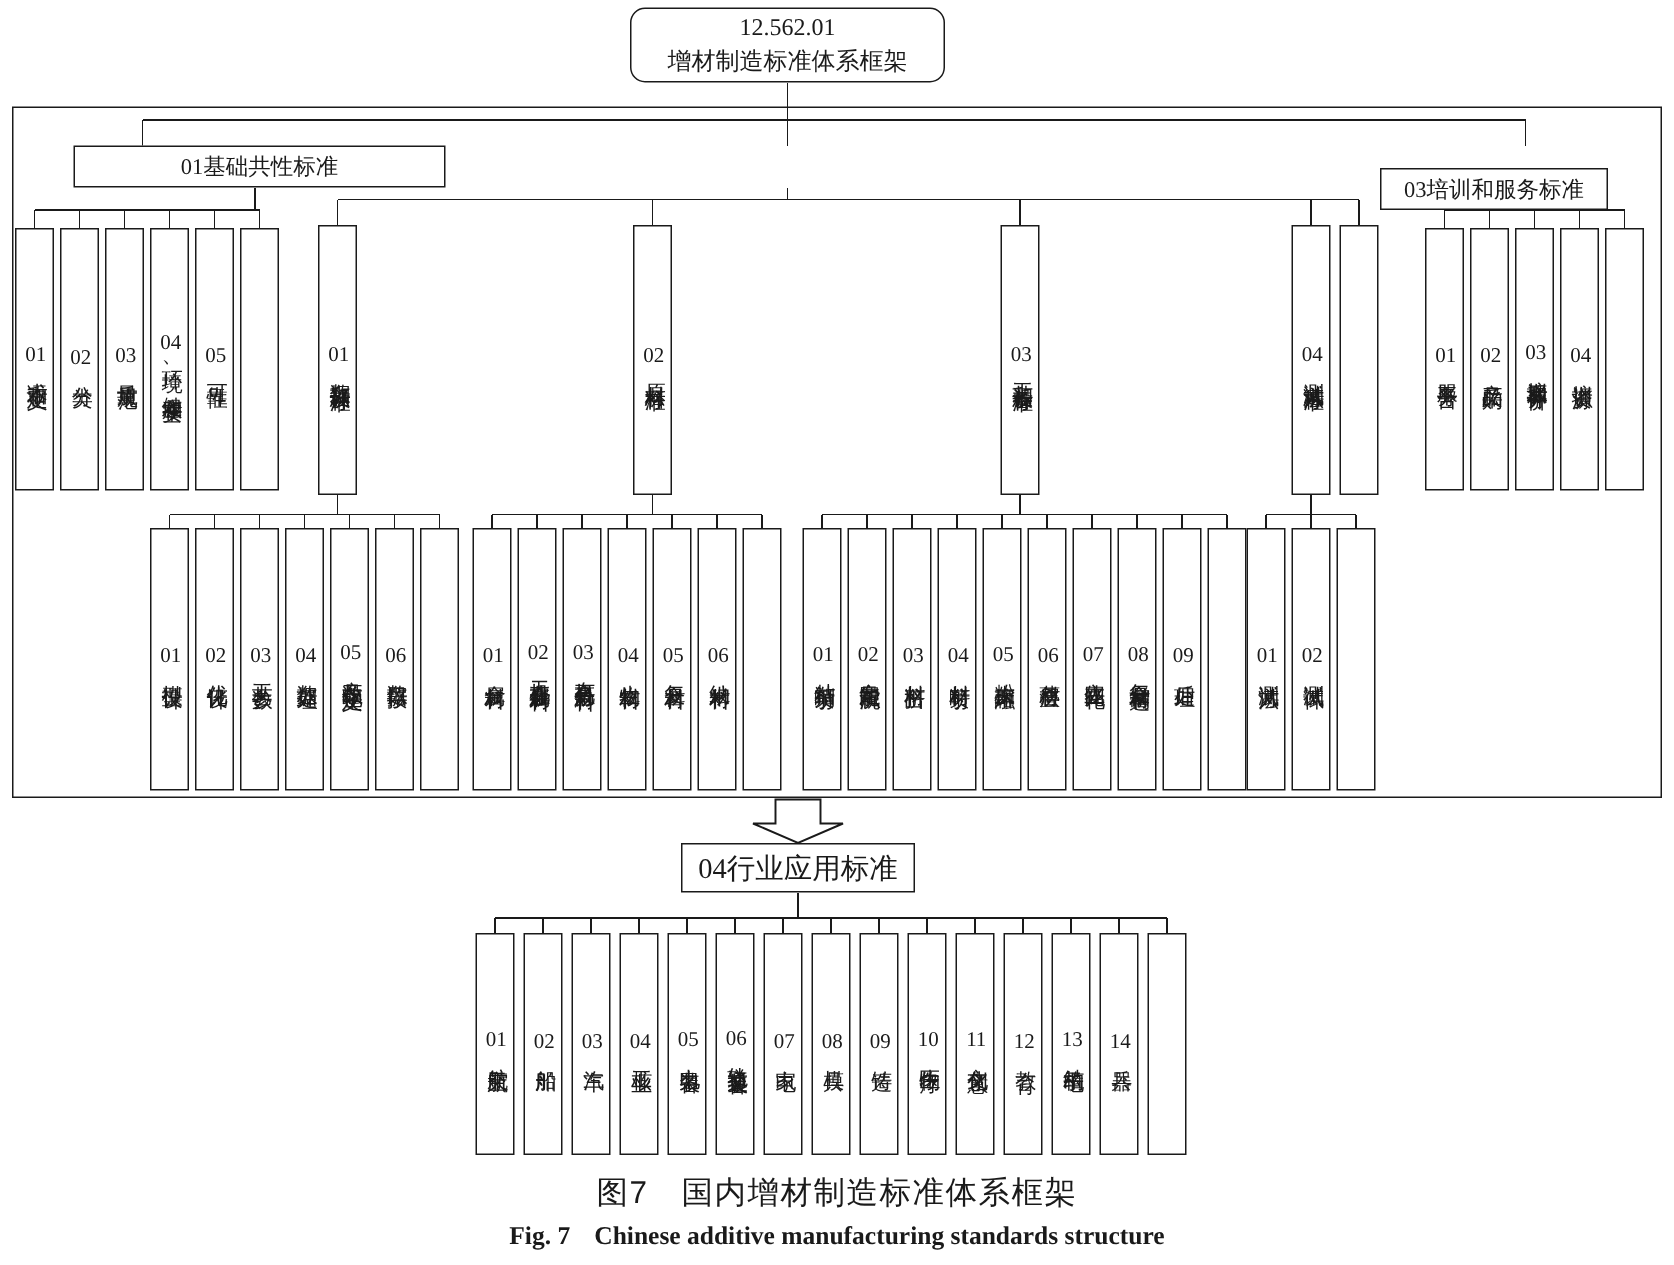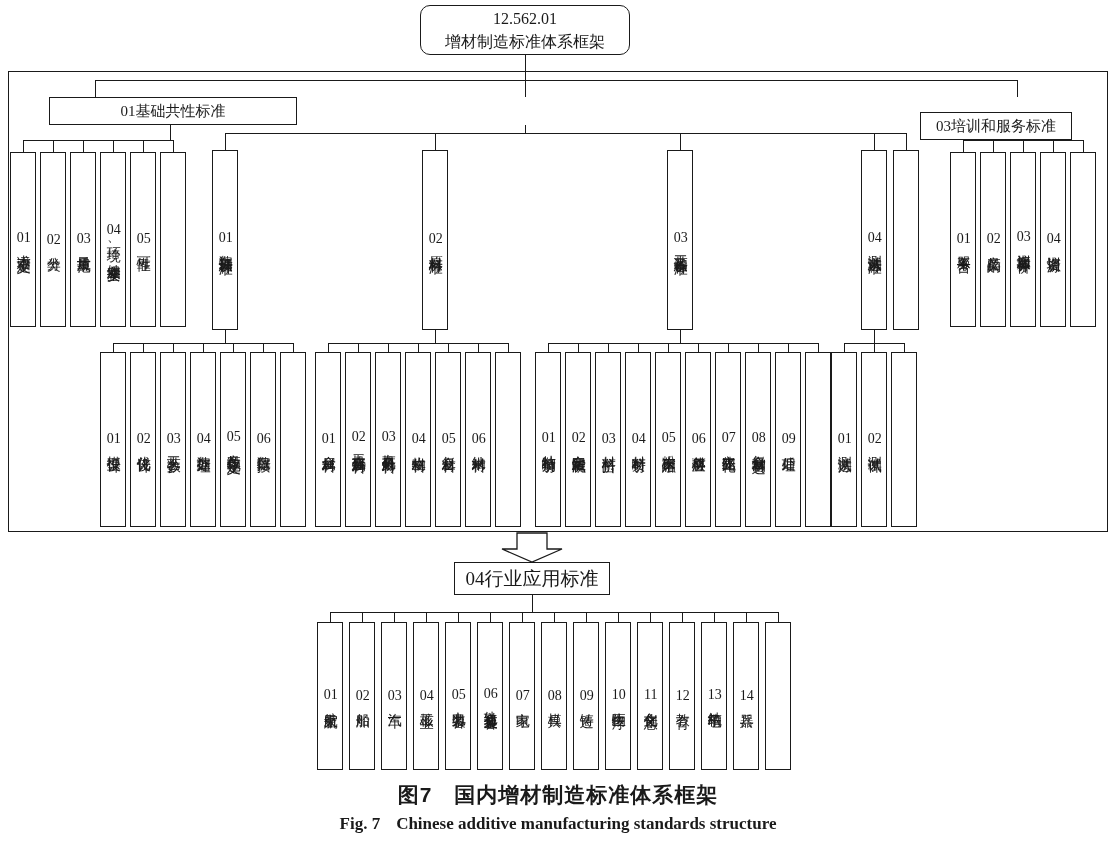--- a/index.html
+++ b/index.html
@@ -10,21 +10,21 @@
          border:1.5px solid #1a1a1a;box-sizing:border-box;}
   .hbox{position:absolute;box-sizing:border-box;background:#fff;border:1px solid #1a1a1a;
         display:flex;align-items:center;justify-content:center;font-size:15px;white-space:nowrap;}
   .top-box{flex-direction:column;font-size:16px;line-height:1.45;border-radius:10px;}
   .vbox{position:absolute;box-sizing:border-box;background:#fff;border:1px solid #1a1a1a;
         writing-mode:vertical-rl;text-orientation:upright;
         display:flex;justify-content:center;align-items:center;
         font-size:14px;line-height:1.05;letter-spacing:1px;}
   .vbox .num{text-combine-upright:all;letter-spacing:0;}
   .caption-zh{position:absolute;top:781px;left:0;width:1116px;text-align:center;
-              font-family:"Liberation Sans",sans-serif;font-weight:bold;font-size:21px;letter-spacing:1px;}
+              font-family:"Liberation Sans",sans-serif;font-weight:normal;font-size:21px;letter-spacing:1px;}
   .caption-zh .tag{margin-right:22px;}
   .caption-en{position:absolute;top:814px;left:0;width:1116px;text-align:center;
               font-family:"Liberation Serif",serif;font-weight:bold;font-size:17px;}
   .caption-en .tag{margin-right:16px;}
 </style>
 </head>
 <body>
 
 <div class="stage" id="stage">
 

